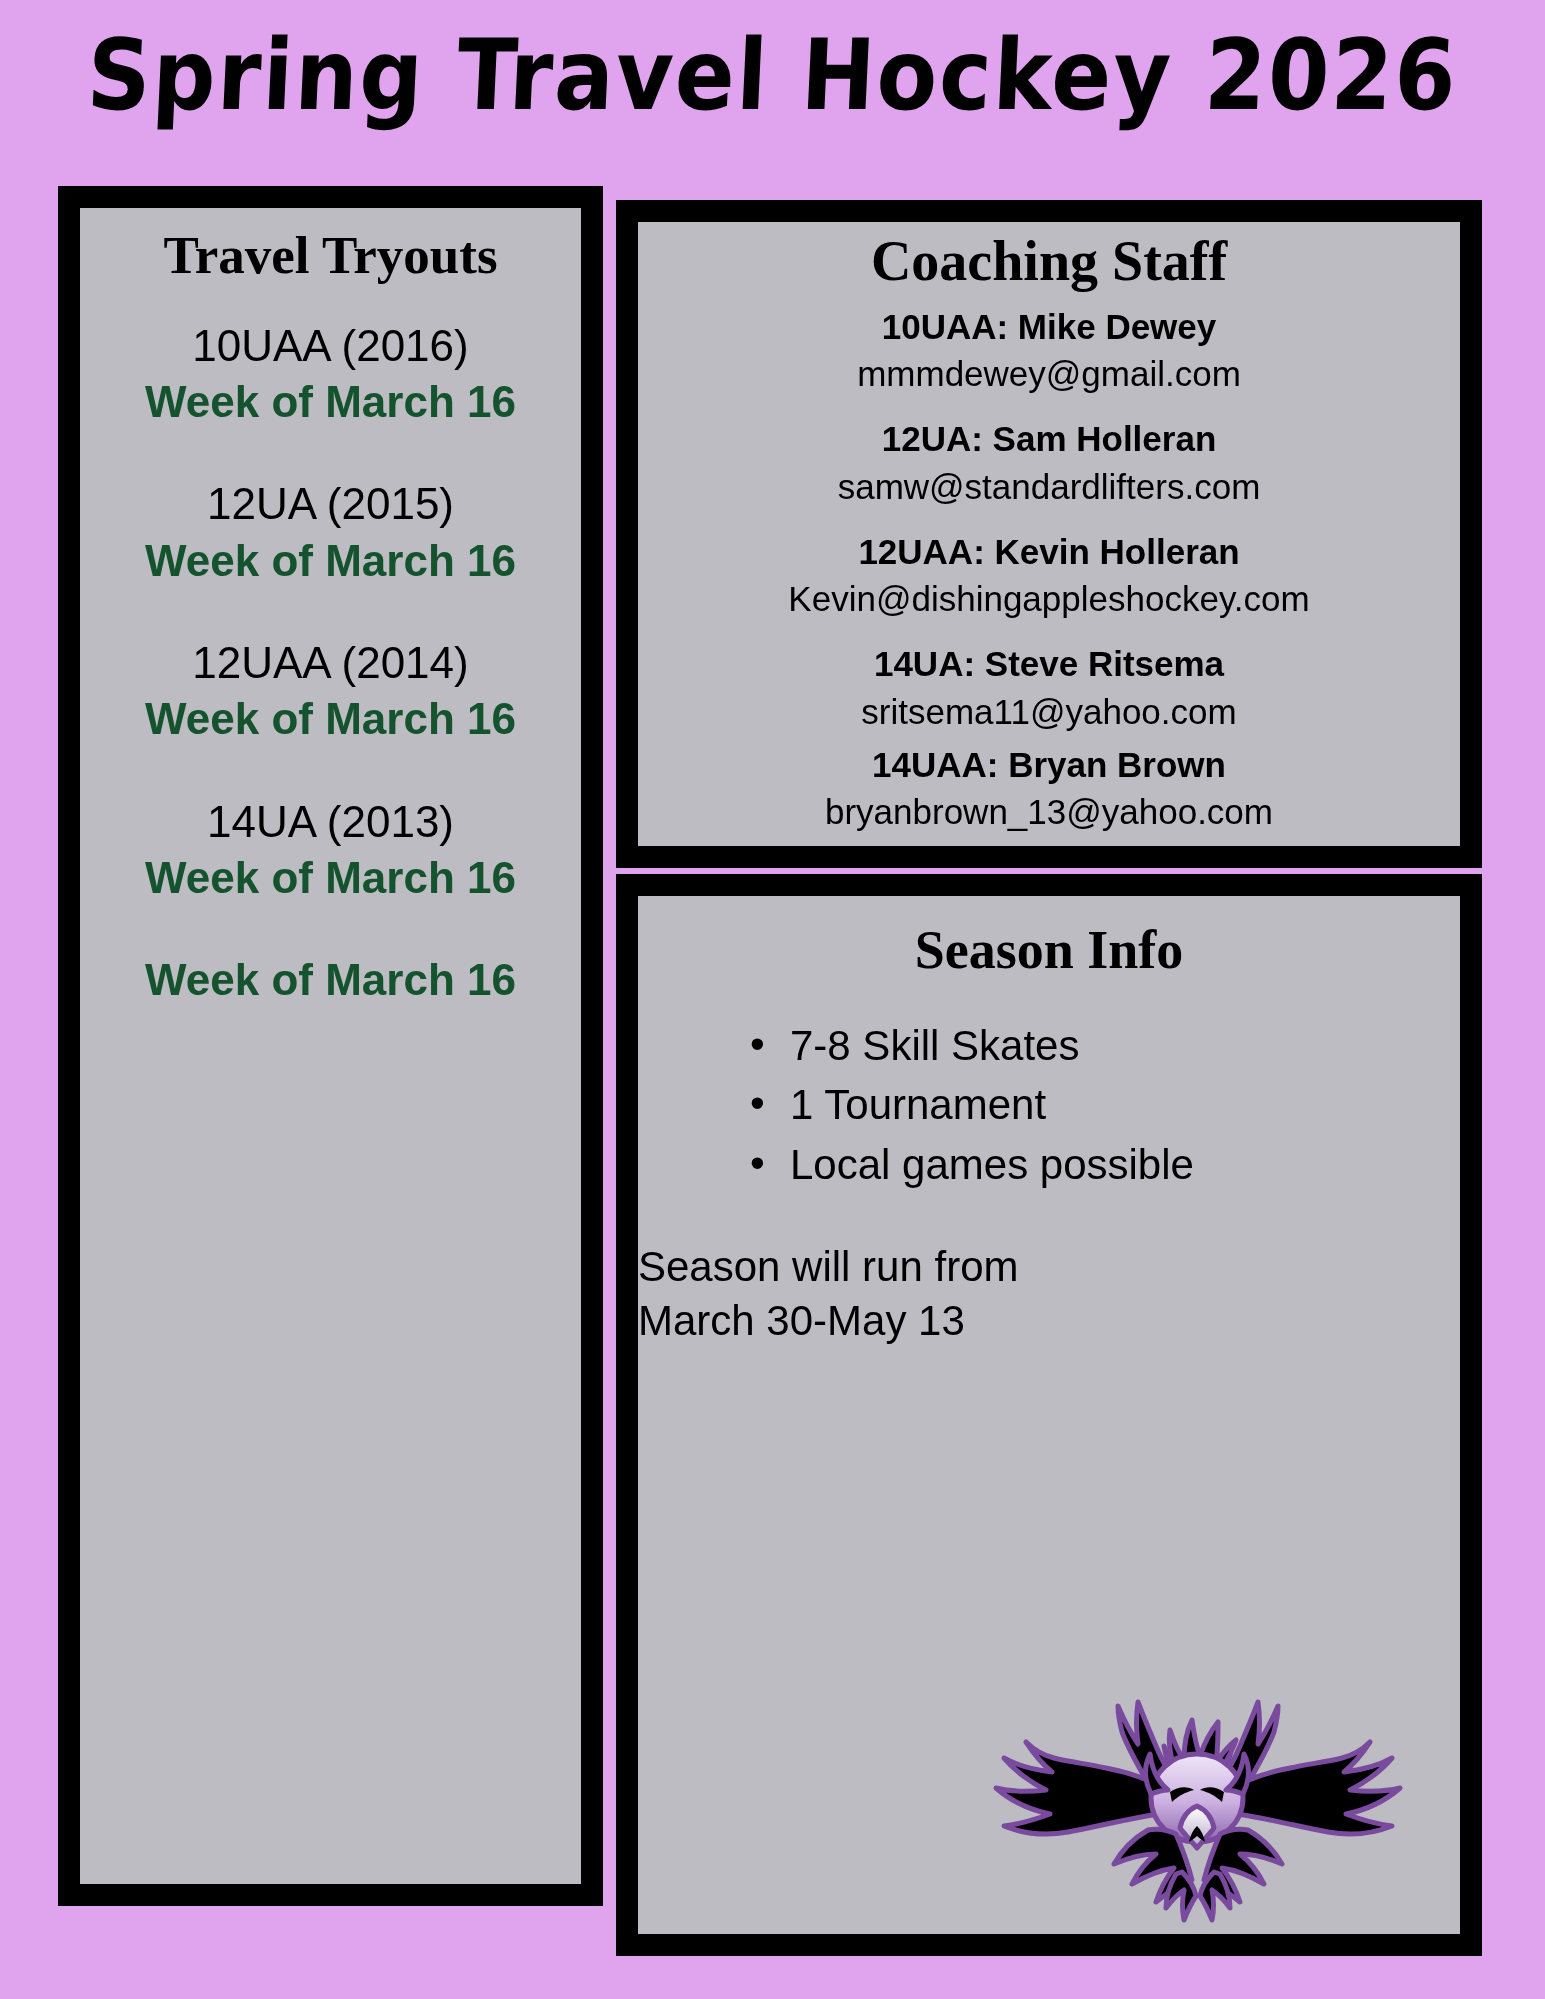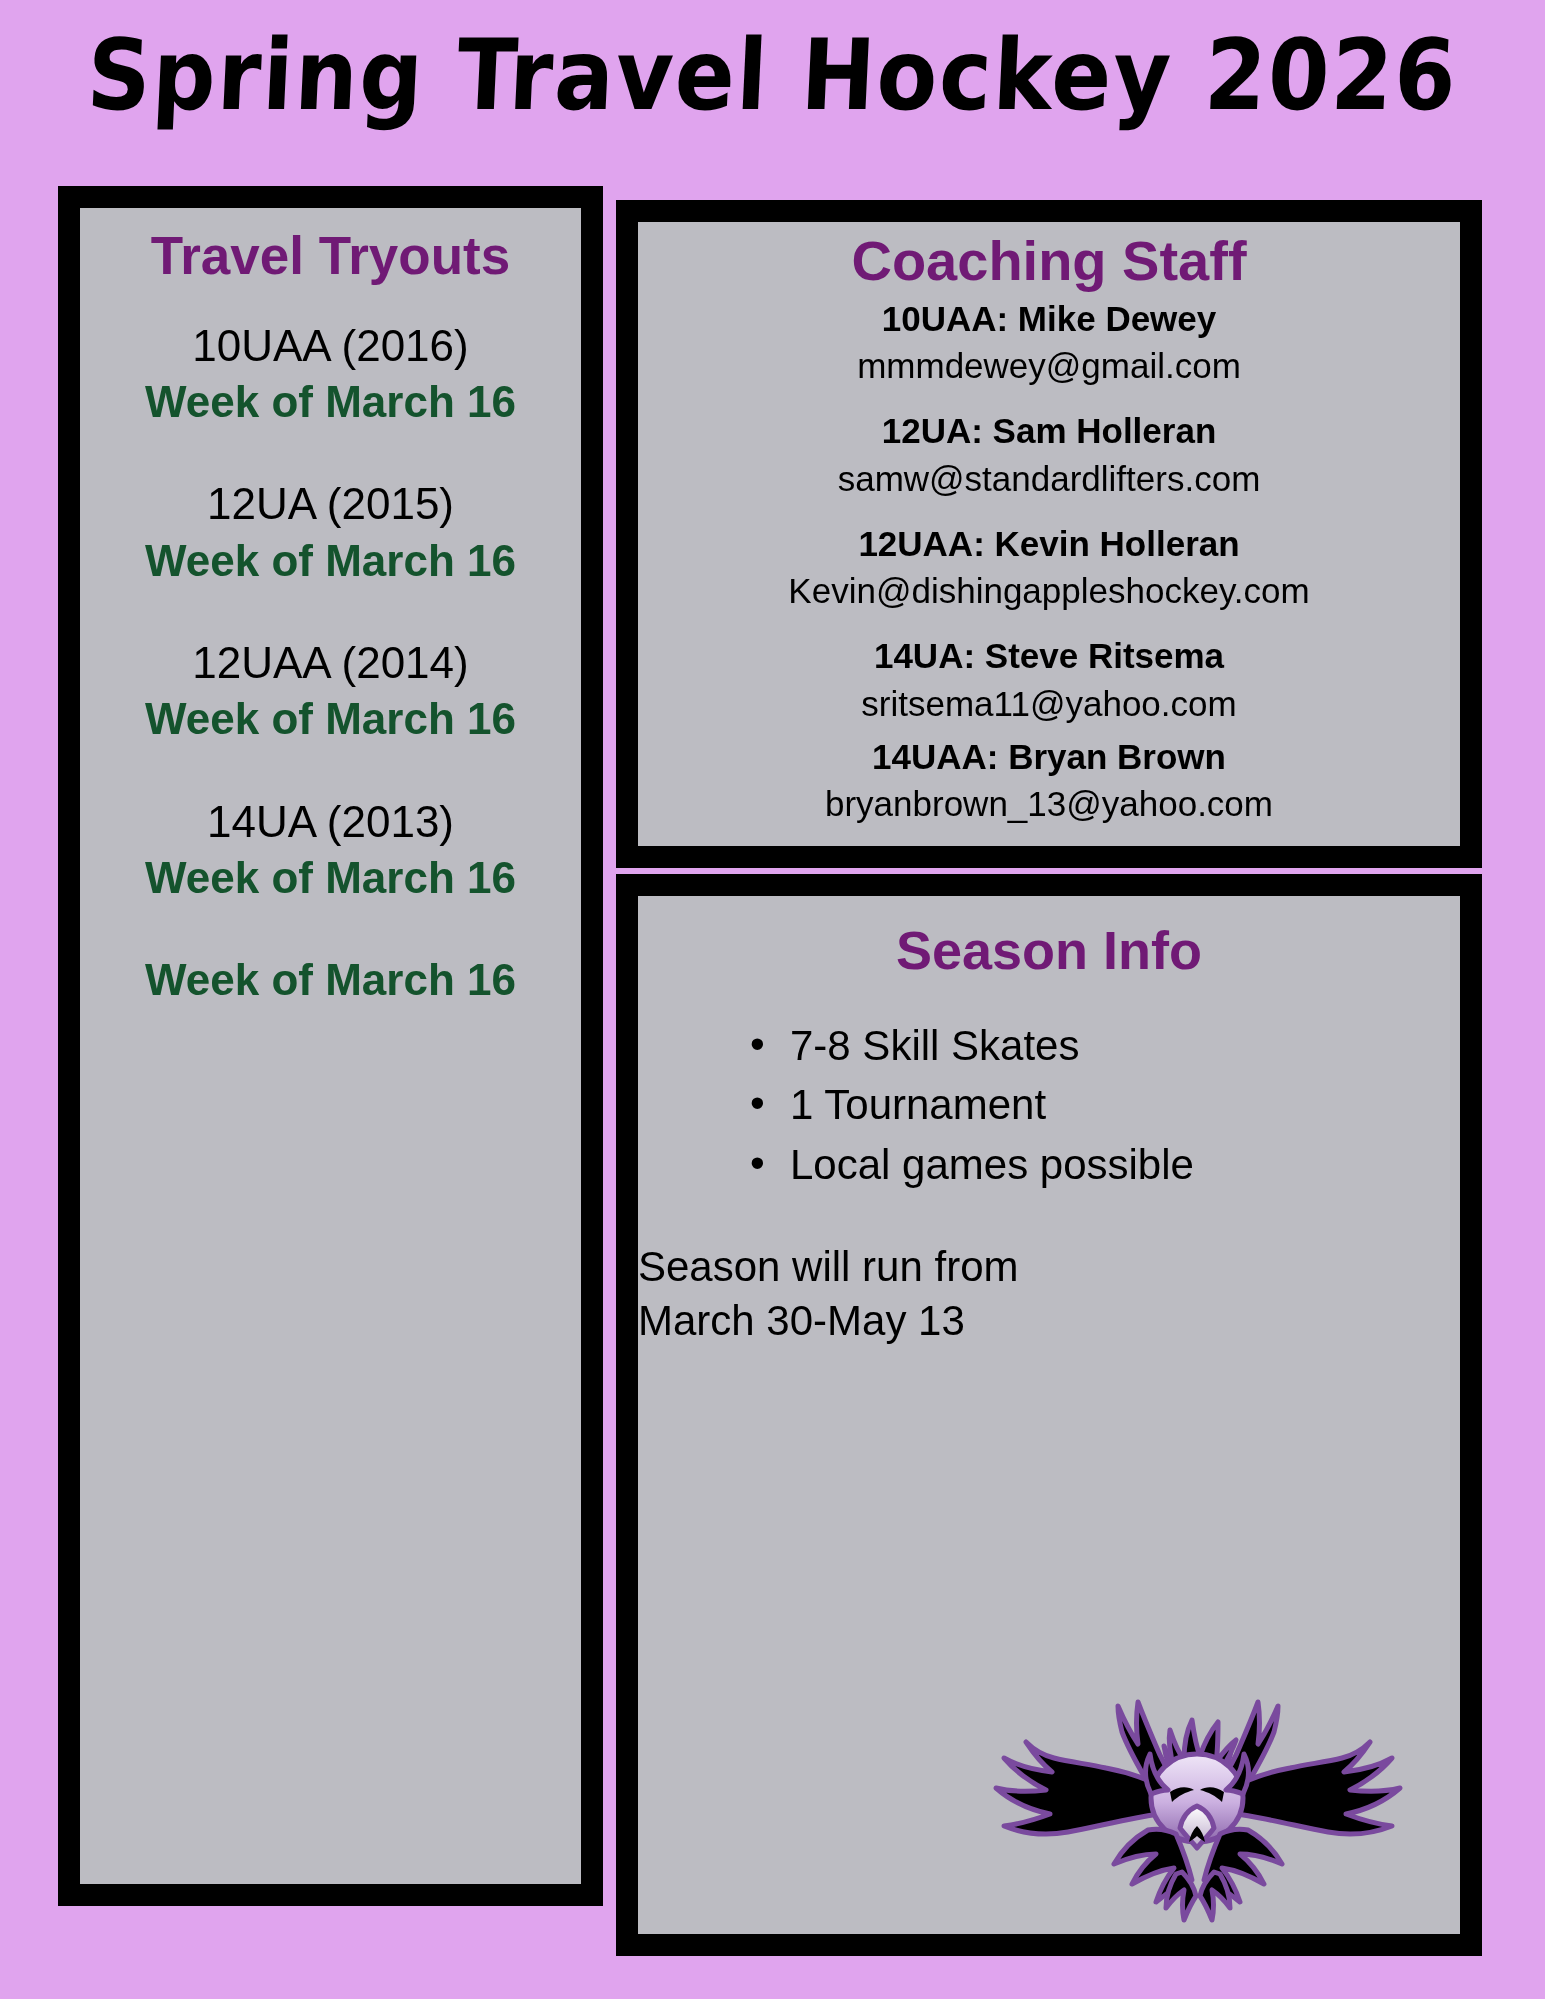--- a/index.html
+++ b/index.html
@@ -48,42 +48,42 @@
   #coaching-panel{left:616px;top:200px;width:866px;height:668px;}
   #coaching-panel > .inner{left:22px;top:22px;right:22px;bottom:22px;}
 
   
   #season-panel{left:616px;top:874px;width:866px;height:1082px;}
   #season-panel > .inner{left:22px;top:22px;right:22px;bottom:22px;}
 
   
   .panel-heading{
     text-align:center;
-    font-family:Liberation Sans, sans-serif;
+    font-family:Liberation Serif, serif;
     font-weight:700;
-    color:#701a75;
+    color:#000000;
     font-size:54px;
     line-height:1.05;
   }
   #tryouts-heading{margin-top:20px;font-size:53px;}
   #coaching-heading{margin-top:10px;font-size:56px;}
   #season-heading{margin-top:26px;font-size:54px;text-align:center;}
 
   
   .tryouts-list{margin-top:34px;text-align:center;}
   .tryout-block{margin-bottom:46px;}
   .tryout-group{
     font-size:44px;font-weight:400;color:#000;line-height:1.28;
   }
   .tryout-week{
     font-size:44px;font-weight:700;color:#14532d;line-height:1.28;
   }
 
   
-  .coach-list{margin-top:4px;text-align:center;}
+  .coach-list{margin-top:12px;text-align:center;}
   .coach-block{margin-bottom:18px;}
   .coach-name{font-size:35px;font-weight:700;color:#000;line-height:1.35;}
   .coach-email{font-size:35px;font-weight:400;color:#000;line-height:1.35;}
   .coach-block.tight{margin-bottom:6px;}
 
   
   .season-bullets{
     margin:40px 0 0 0;padding:0 0 0 112px;
     list-style:none;text-align:left;
   }

